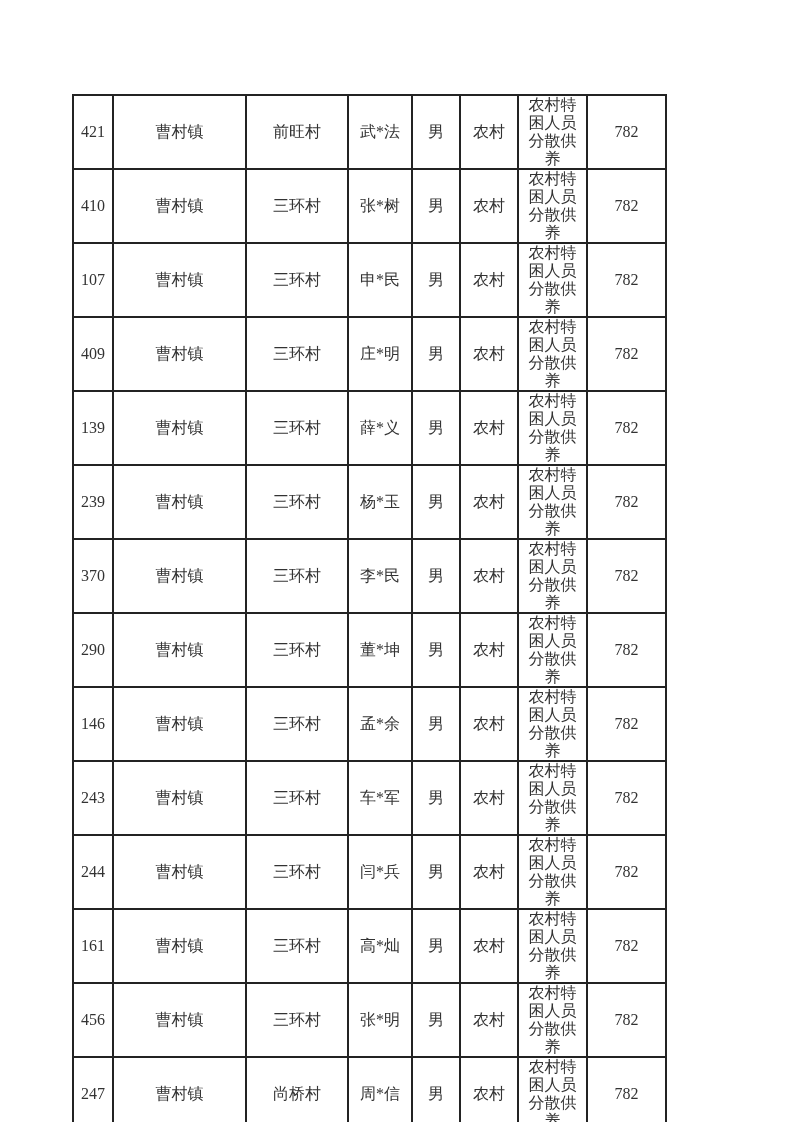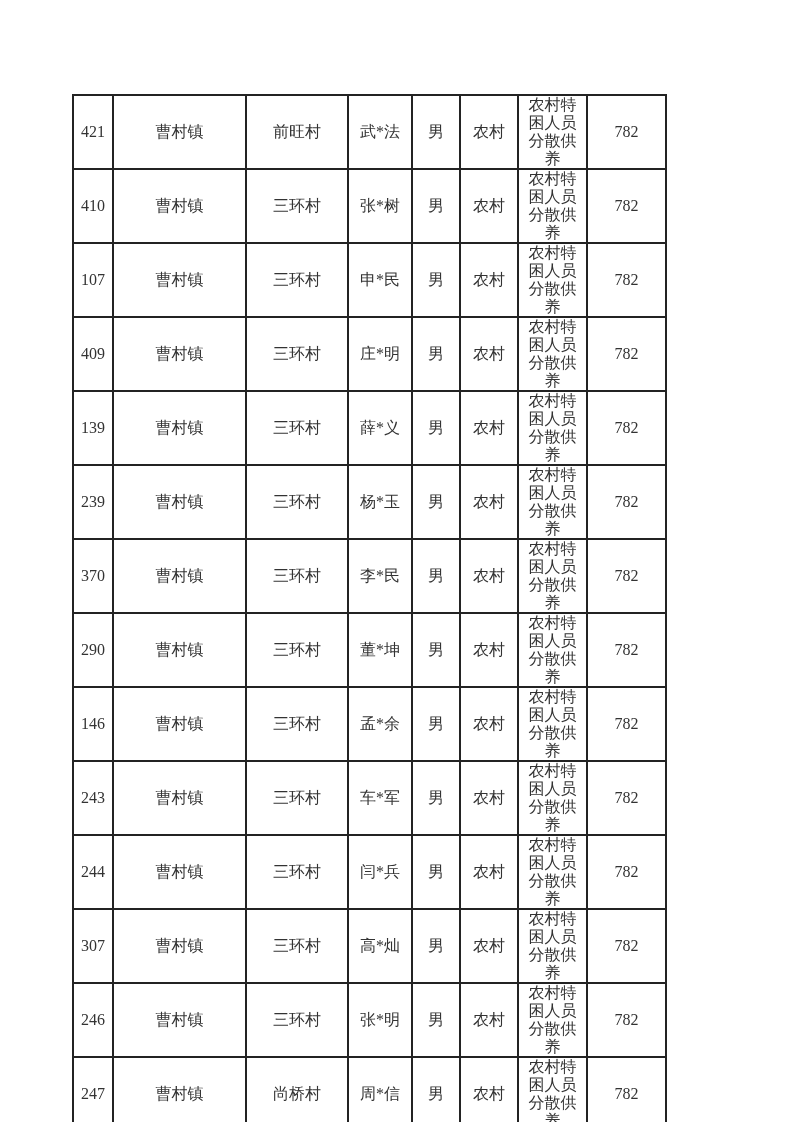--- a/index.html
+++ b/index.html
@@ -176,32 +176,32 @@
     <td>曹村镇</td>
     <td>三环村</td>
     <td>闫*兵</td>
     <td>男</td>
     <td>农村</td>
     <td class="support">农村特困人员分散供养</td>
     <td>782</td>
   </tr>
 
   <tr>
-    <td>307</td>
+    <td>161</td>
     <td>曹村镇</td>
     <td>三环村</td>
     <td>高*灿</td>
     <td>男</td>
     <td>农村</td>
     <td class="support">农村特困人员分散供养</td>
     <td>782</td>
   </tr>
 
   <tr>
-    <td>246</td>
+    <td>456</td>
     <td>曹村镇</td>
     <td>三环村</td>
     <td>张*明</td>
     <td>男</td>
     <td>农村</td>
     <td class="support">农村特困人员分散供养</td>
     <td>782</td>
   </tr>
 
   <tr>

